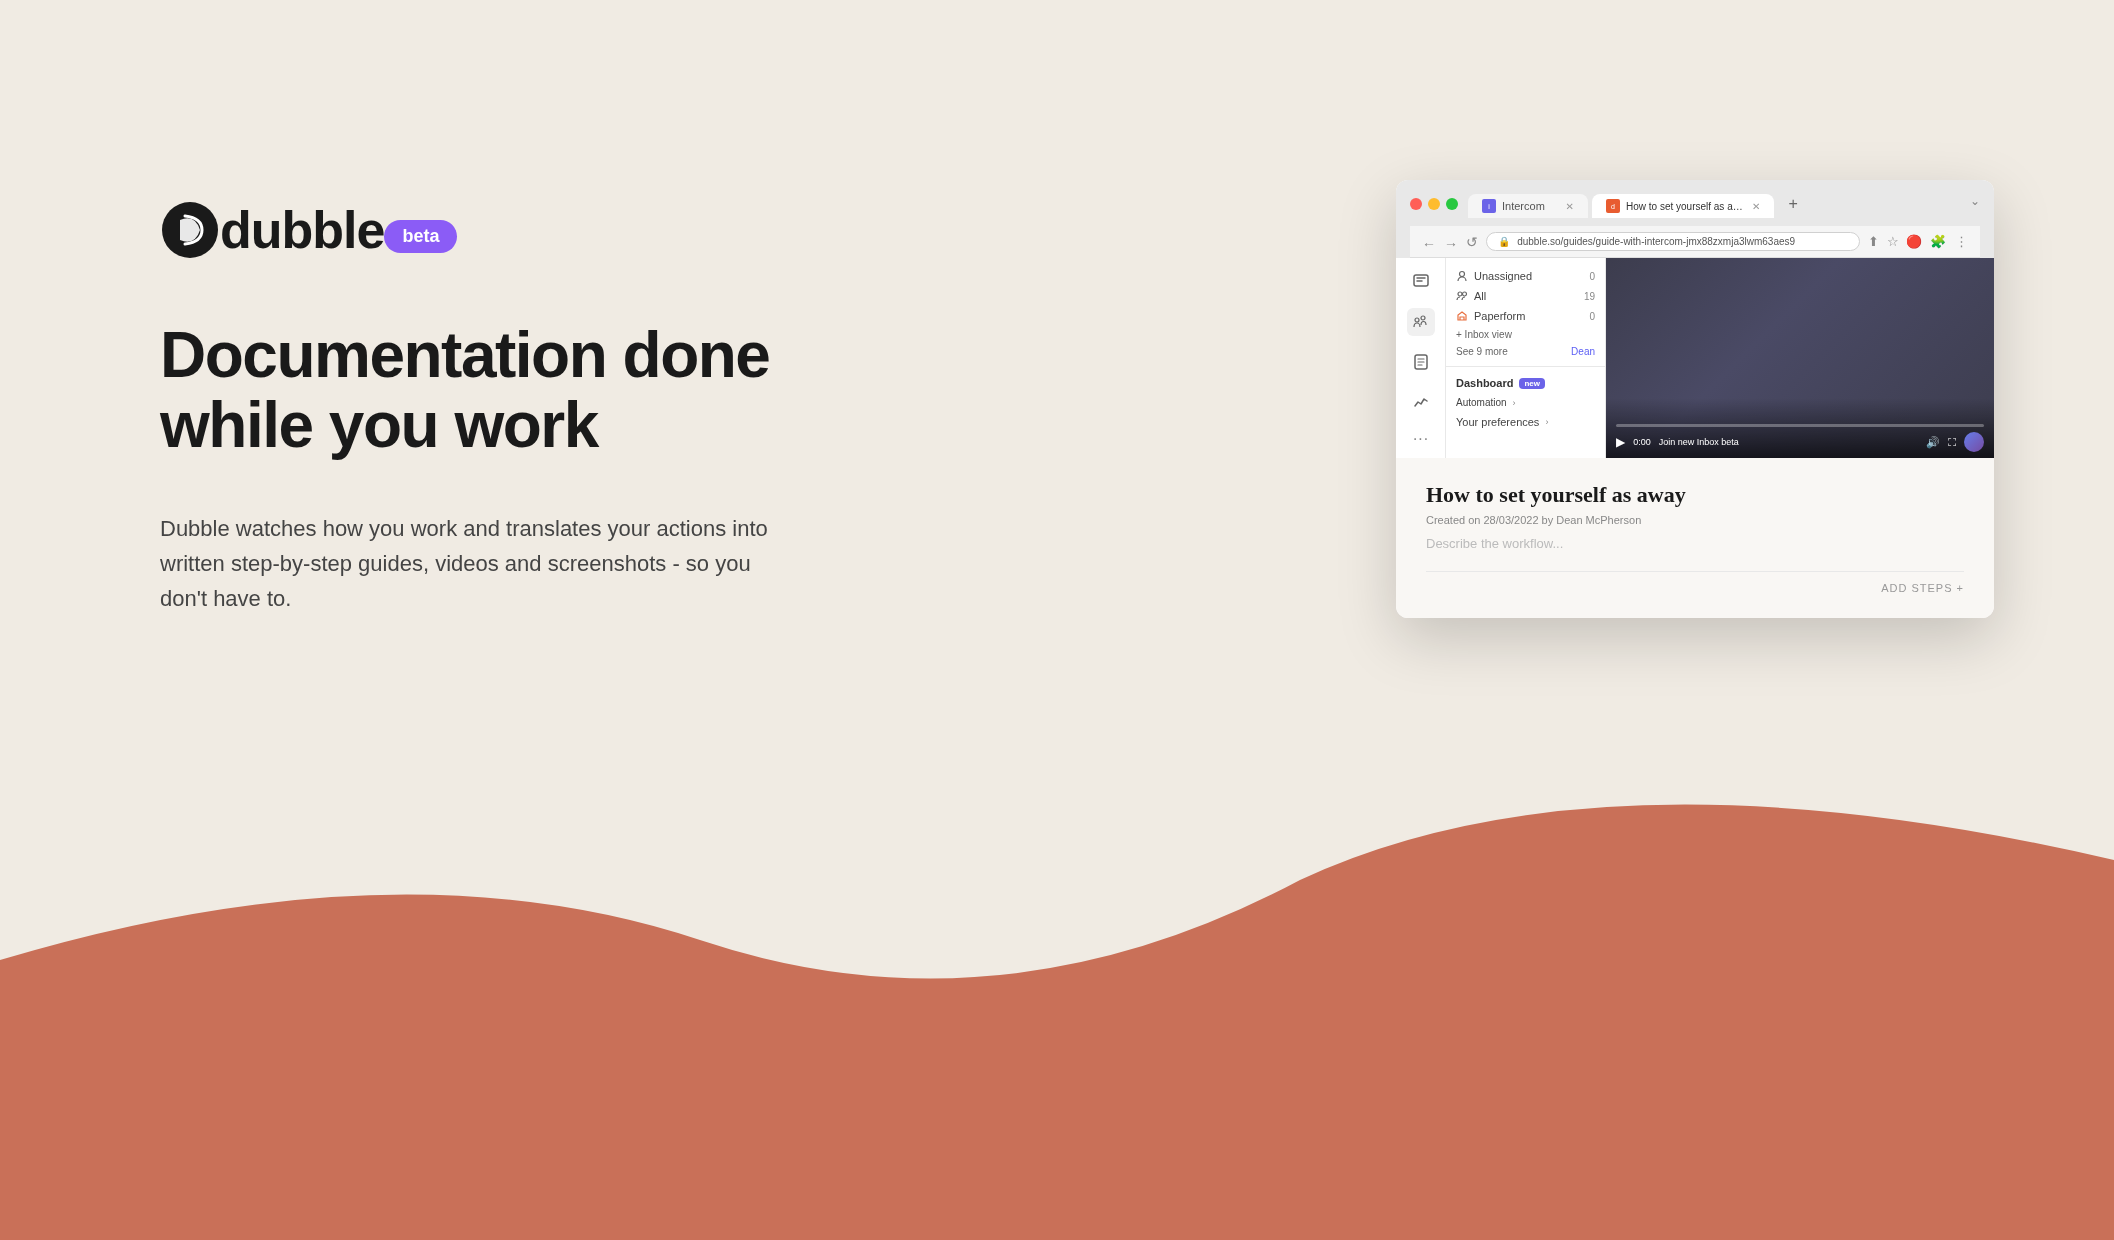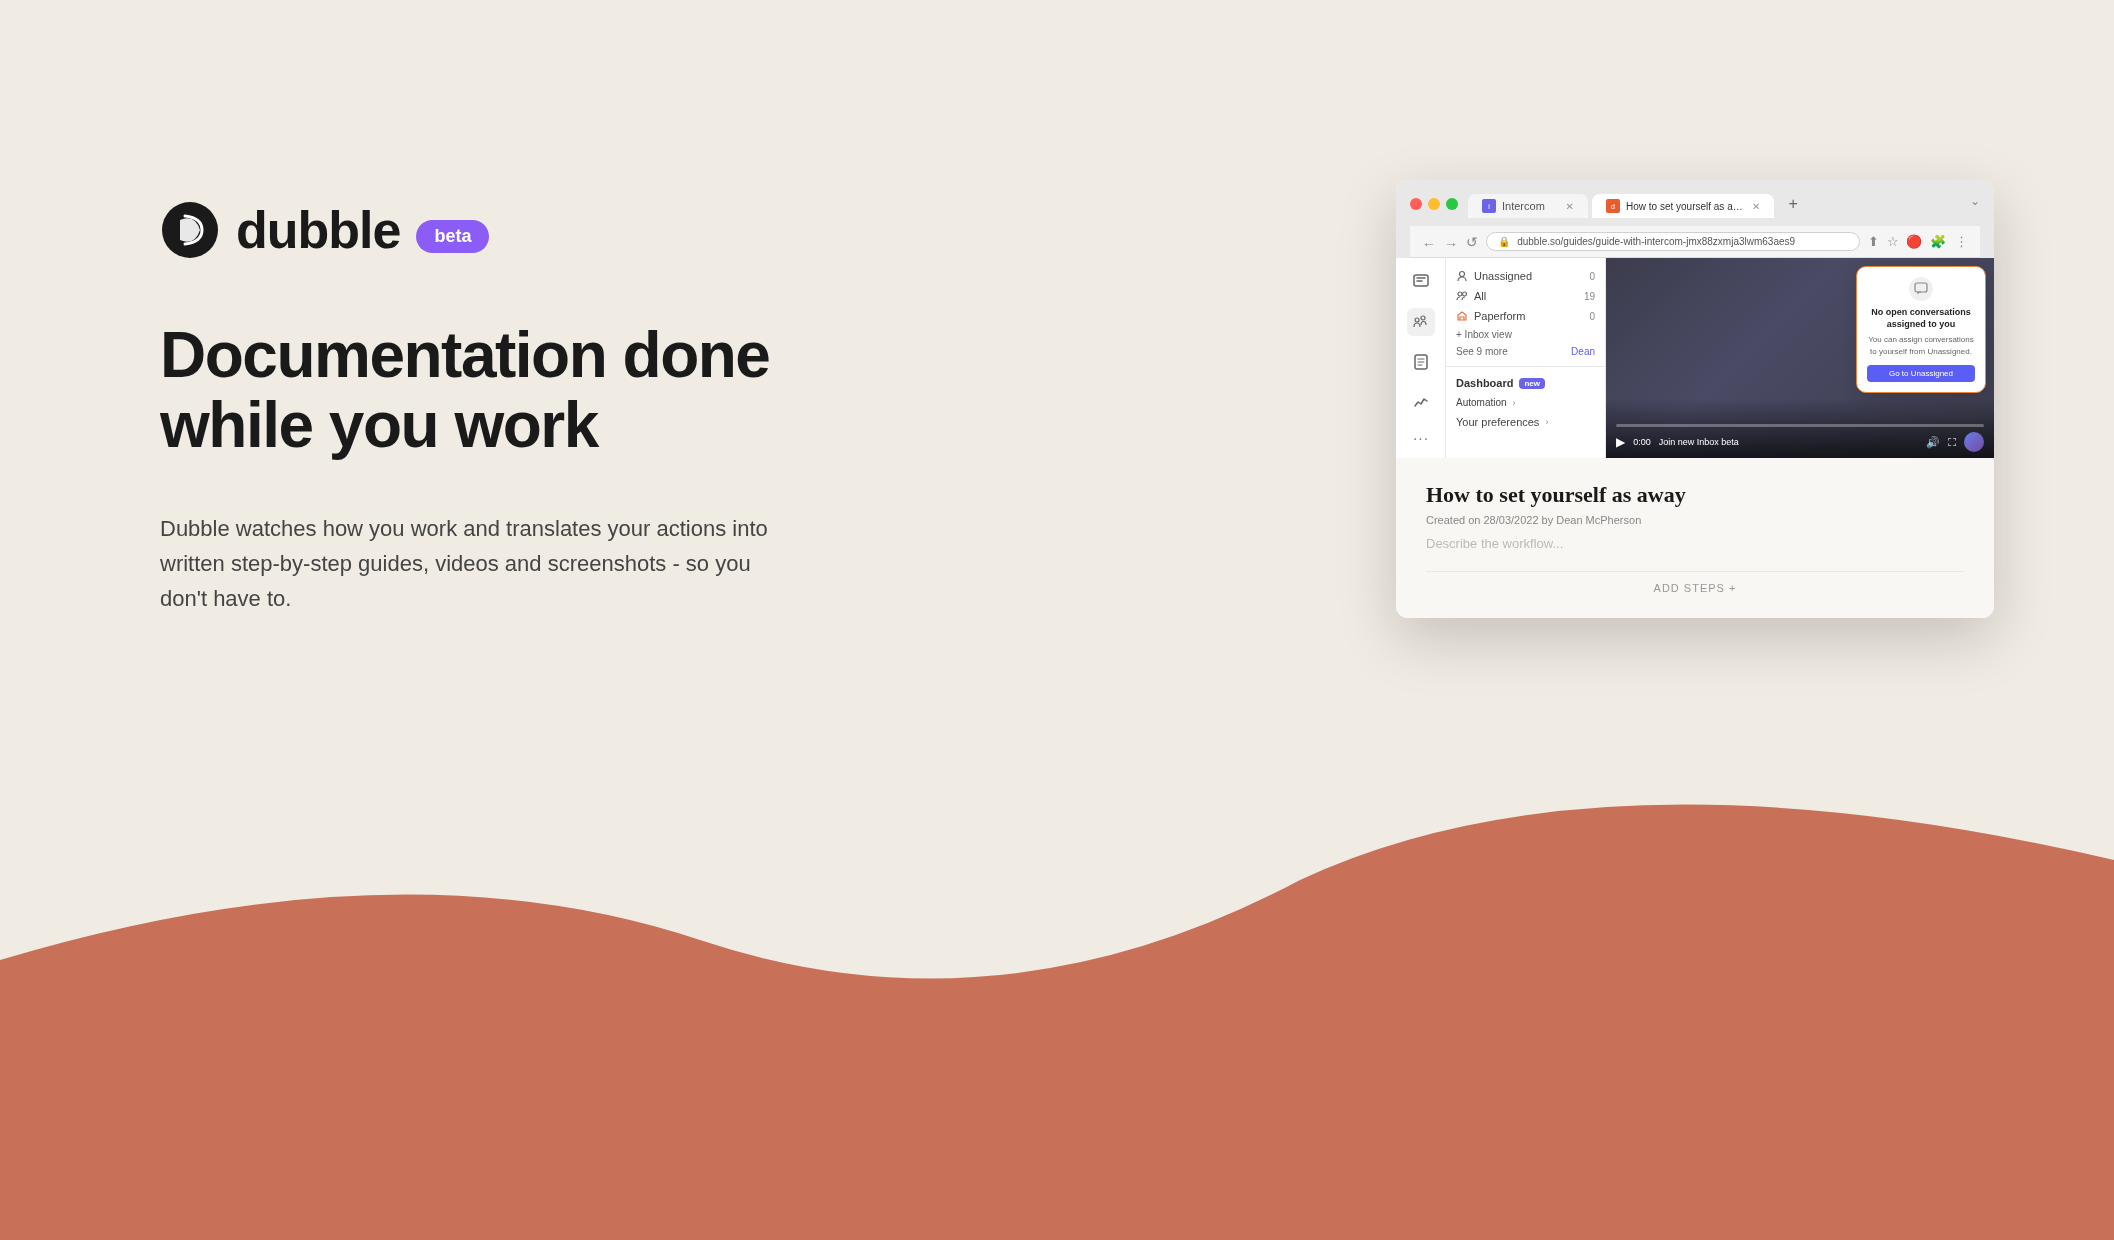--- a/index.html
+++ b/index.html
@@ -28,21 +28,20 @@
       position: absolute;
       left: 160px;
       top: 200px;
       z-index: 2;
       max-width: 620px;
     }
 
     .logo-area {
       display: flex;
       align-items: center;
-      gap: 16px;
       margin-bottom: 60px;
     }
 
     .logo-icon {
       width: 60px;
       height: 60px;
     }
 
     .logo-text {
       font-size: 52px;
@@ -456,21 +455,21 @@
     .guide-placeholder {
       font-size: 13px;
       color: #bbb;
       margin-bottom: 20px;
     }
 
     .add-steps {
       font-size: 11px;
       color: #999;
       letter-spacing: 1px;
-      text-align: center;
+      text-align: right;
       padding-top: 10px;
       border-top: 1px solid #e8e8e8;
     }
   </style>
 </head>
 <body>
 
 <svg class="bg-wave" viewBox="0 0 2114 480" xmlns="http://www.w3.org/2000/svg" preserveAspectRatio="none">
   <path d="M0,480 L0,200 Q400,80 700,180 Q1000,280 1300,120 Q1600,-20 2114,100 L2114,480 Z" fill="#c97058"></path>
 </svg>
@@ -625,31 +624,20 @@
         <div class="nav-item">
           <span style="font-size:11px;">Your preferences</span>
           <span class="nav-arrow">›</span>
         </div>
       </div>
 
       <div class="intercom-main">
 
         <div style="position:absolute; inset:0; background: linear-gradient(135deg, #1a1a2e 0%, #2a2a4a 40%, #1a1a2e 100%); opacity:0.85;"></div>
 
-        <div class="notification-popup">
-          <div class="popup-chat-icon">
-            <svg width="14" height="14" viewBox="0 0 14 14" fill="none">
-              <rect x="1" y="1" width="12" height="9" rx="2" stroke="#888" stroke-width="1.2"></rect>
-              <path d="M4 12 L4 10 L7 10" stroke="#888" stroke-width="1.2"></path>
-            </svg>
-          </div>
-          <div class="popup-title">No open conversations assigned to you</div>
-          <div class="popup-sub">You can assign conversations to yourself from Unassigned.</div>
-          <button class="popup-btn">Go to Unassigned</button>
-        </div>
 
         <div class="video-player">
           <div class="video-bar">
             <div class="video-progress"></div>
             <div class="video-controls">
               <span class="video-play">▶</span>
               <span class="video-time">0:00</span>
               <span class="video-label">Join new Inbox beta</span>
               <div class="video-right">
                 <span>🔊</span>

